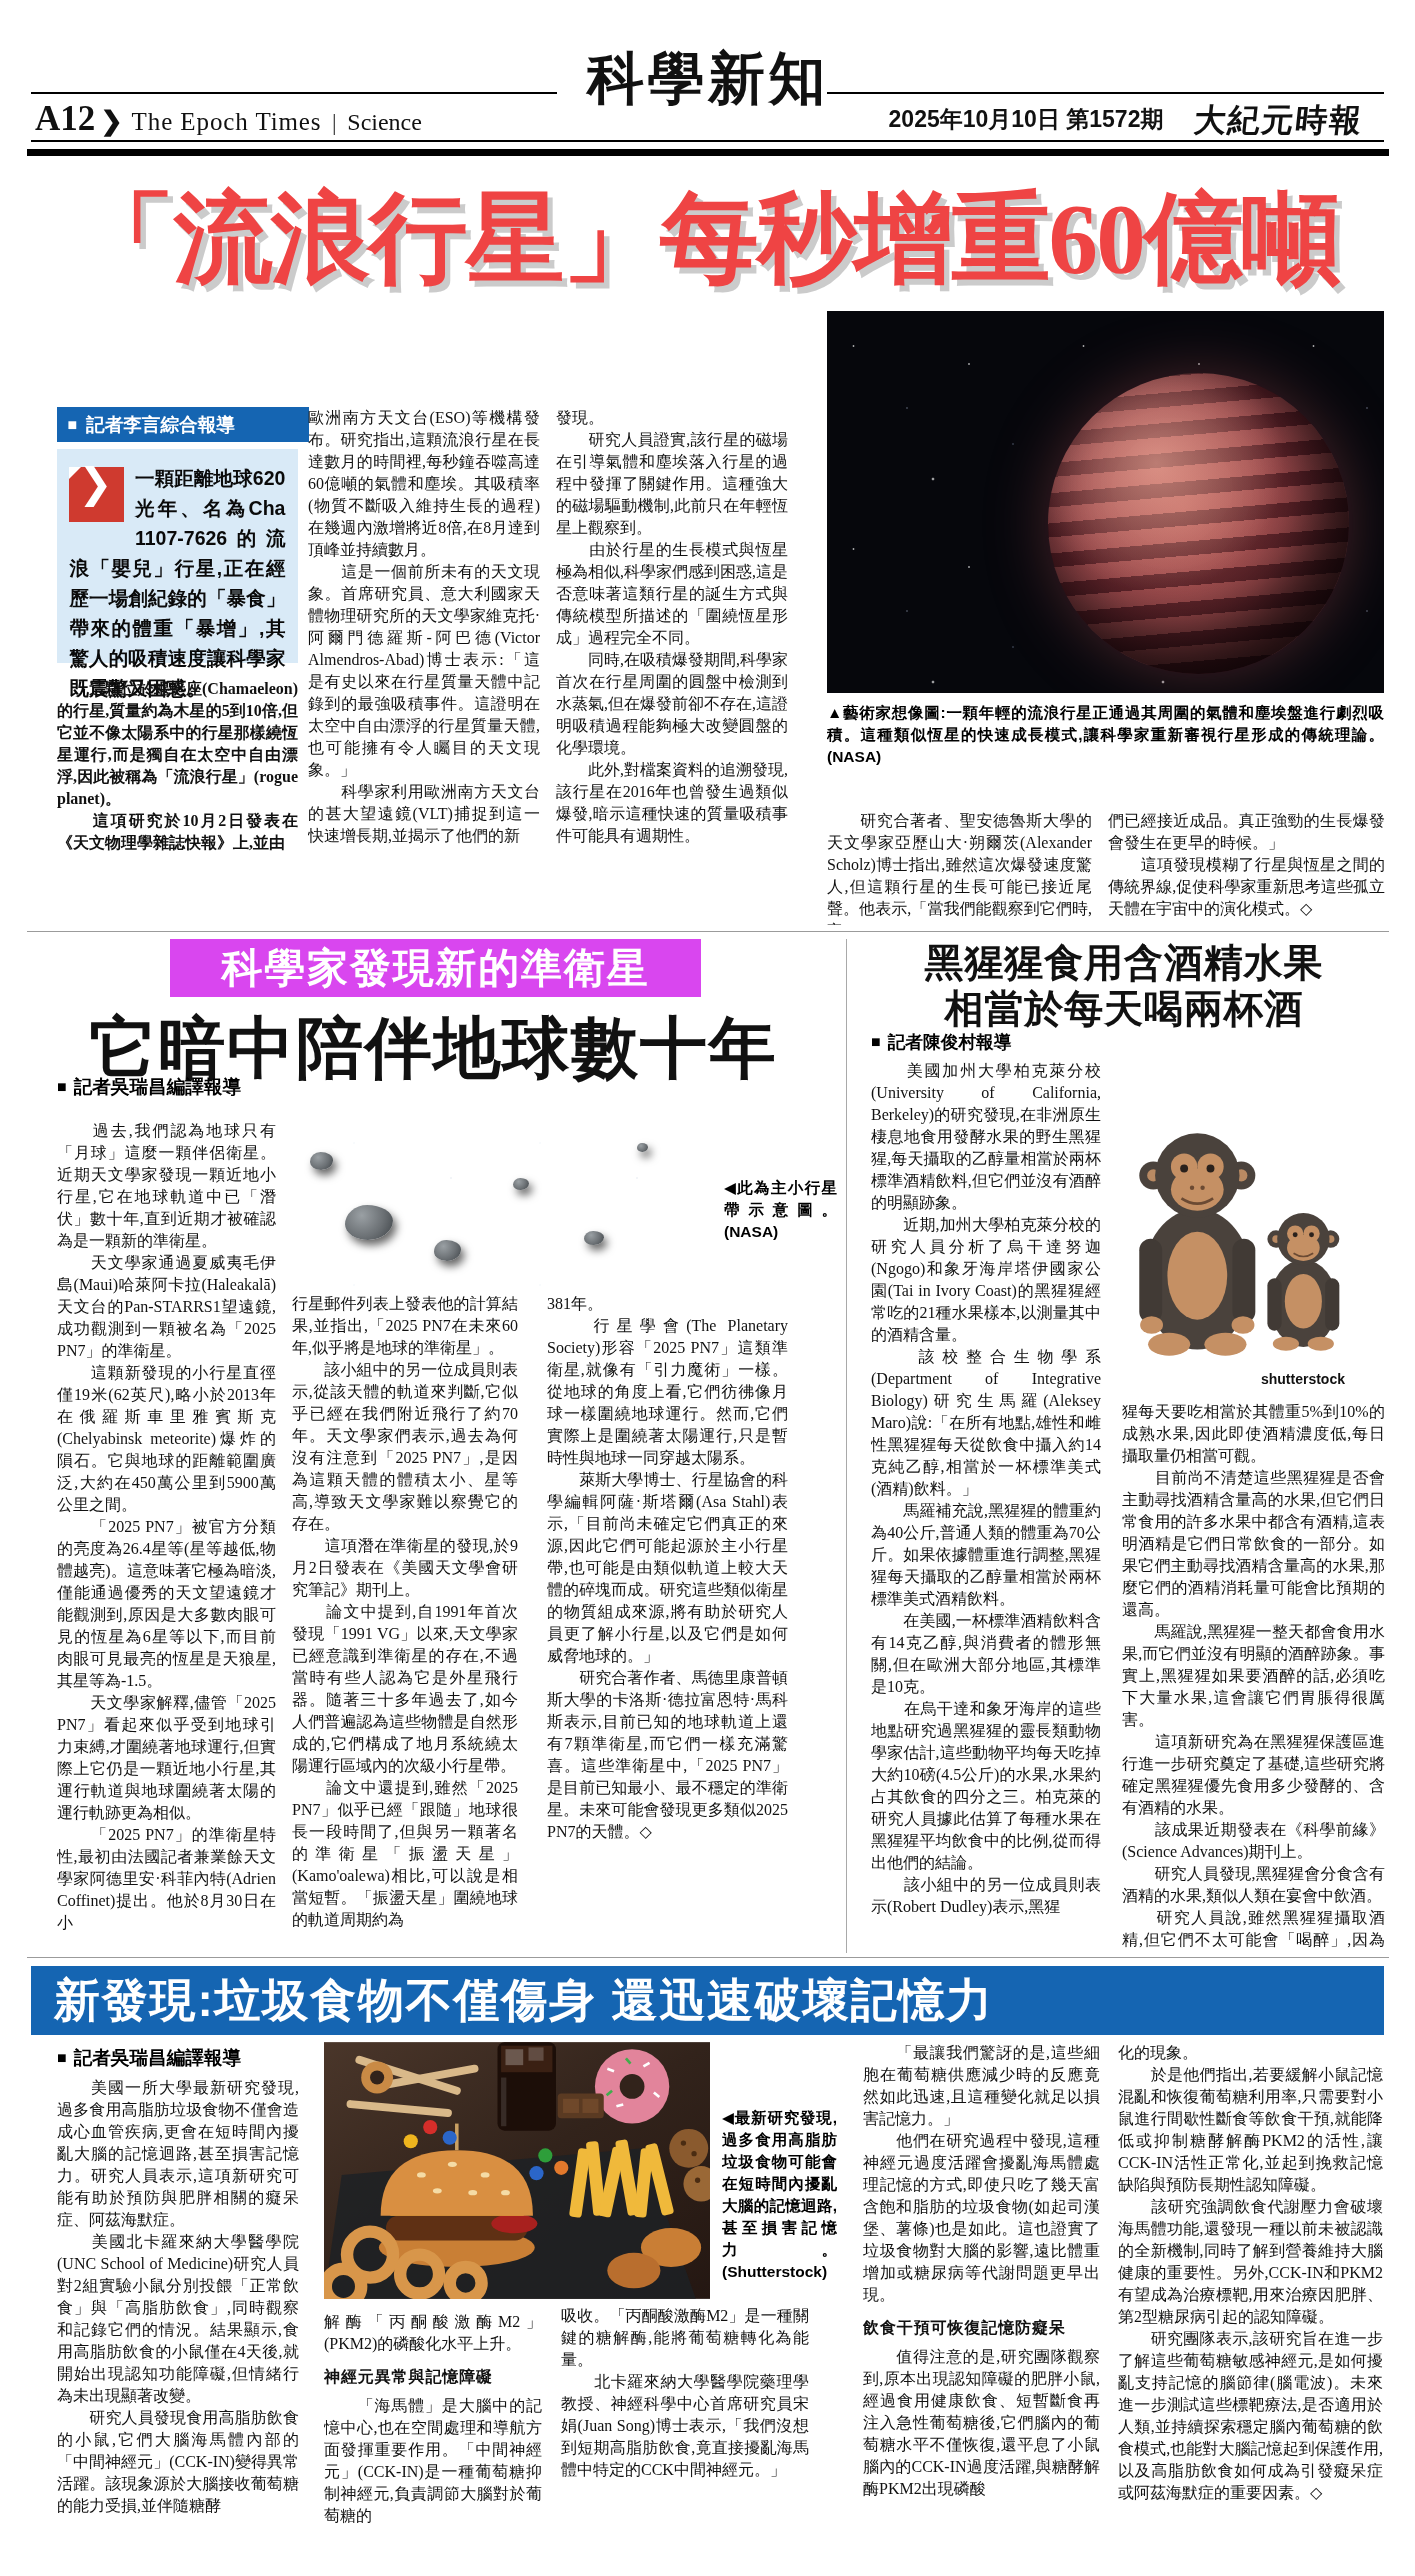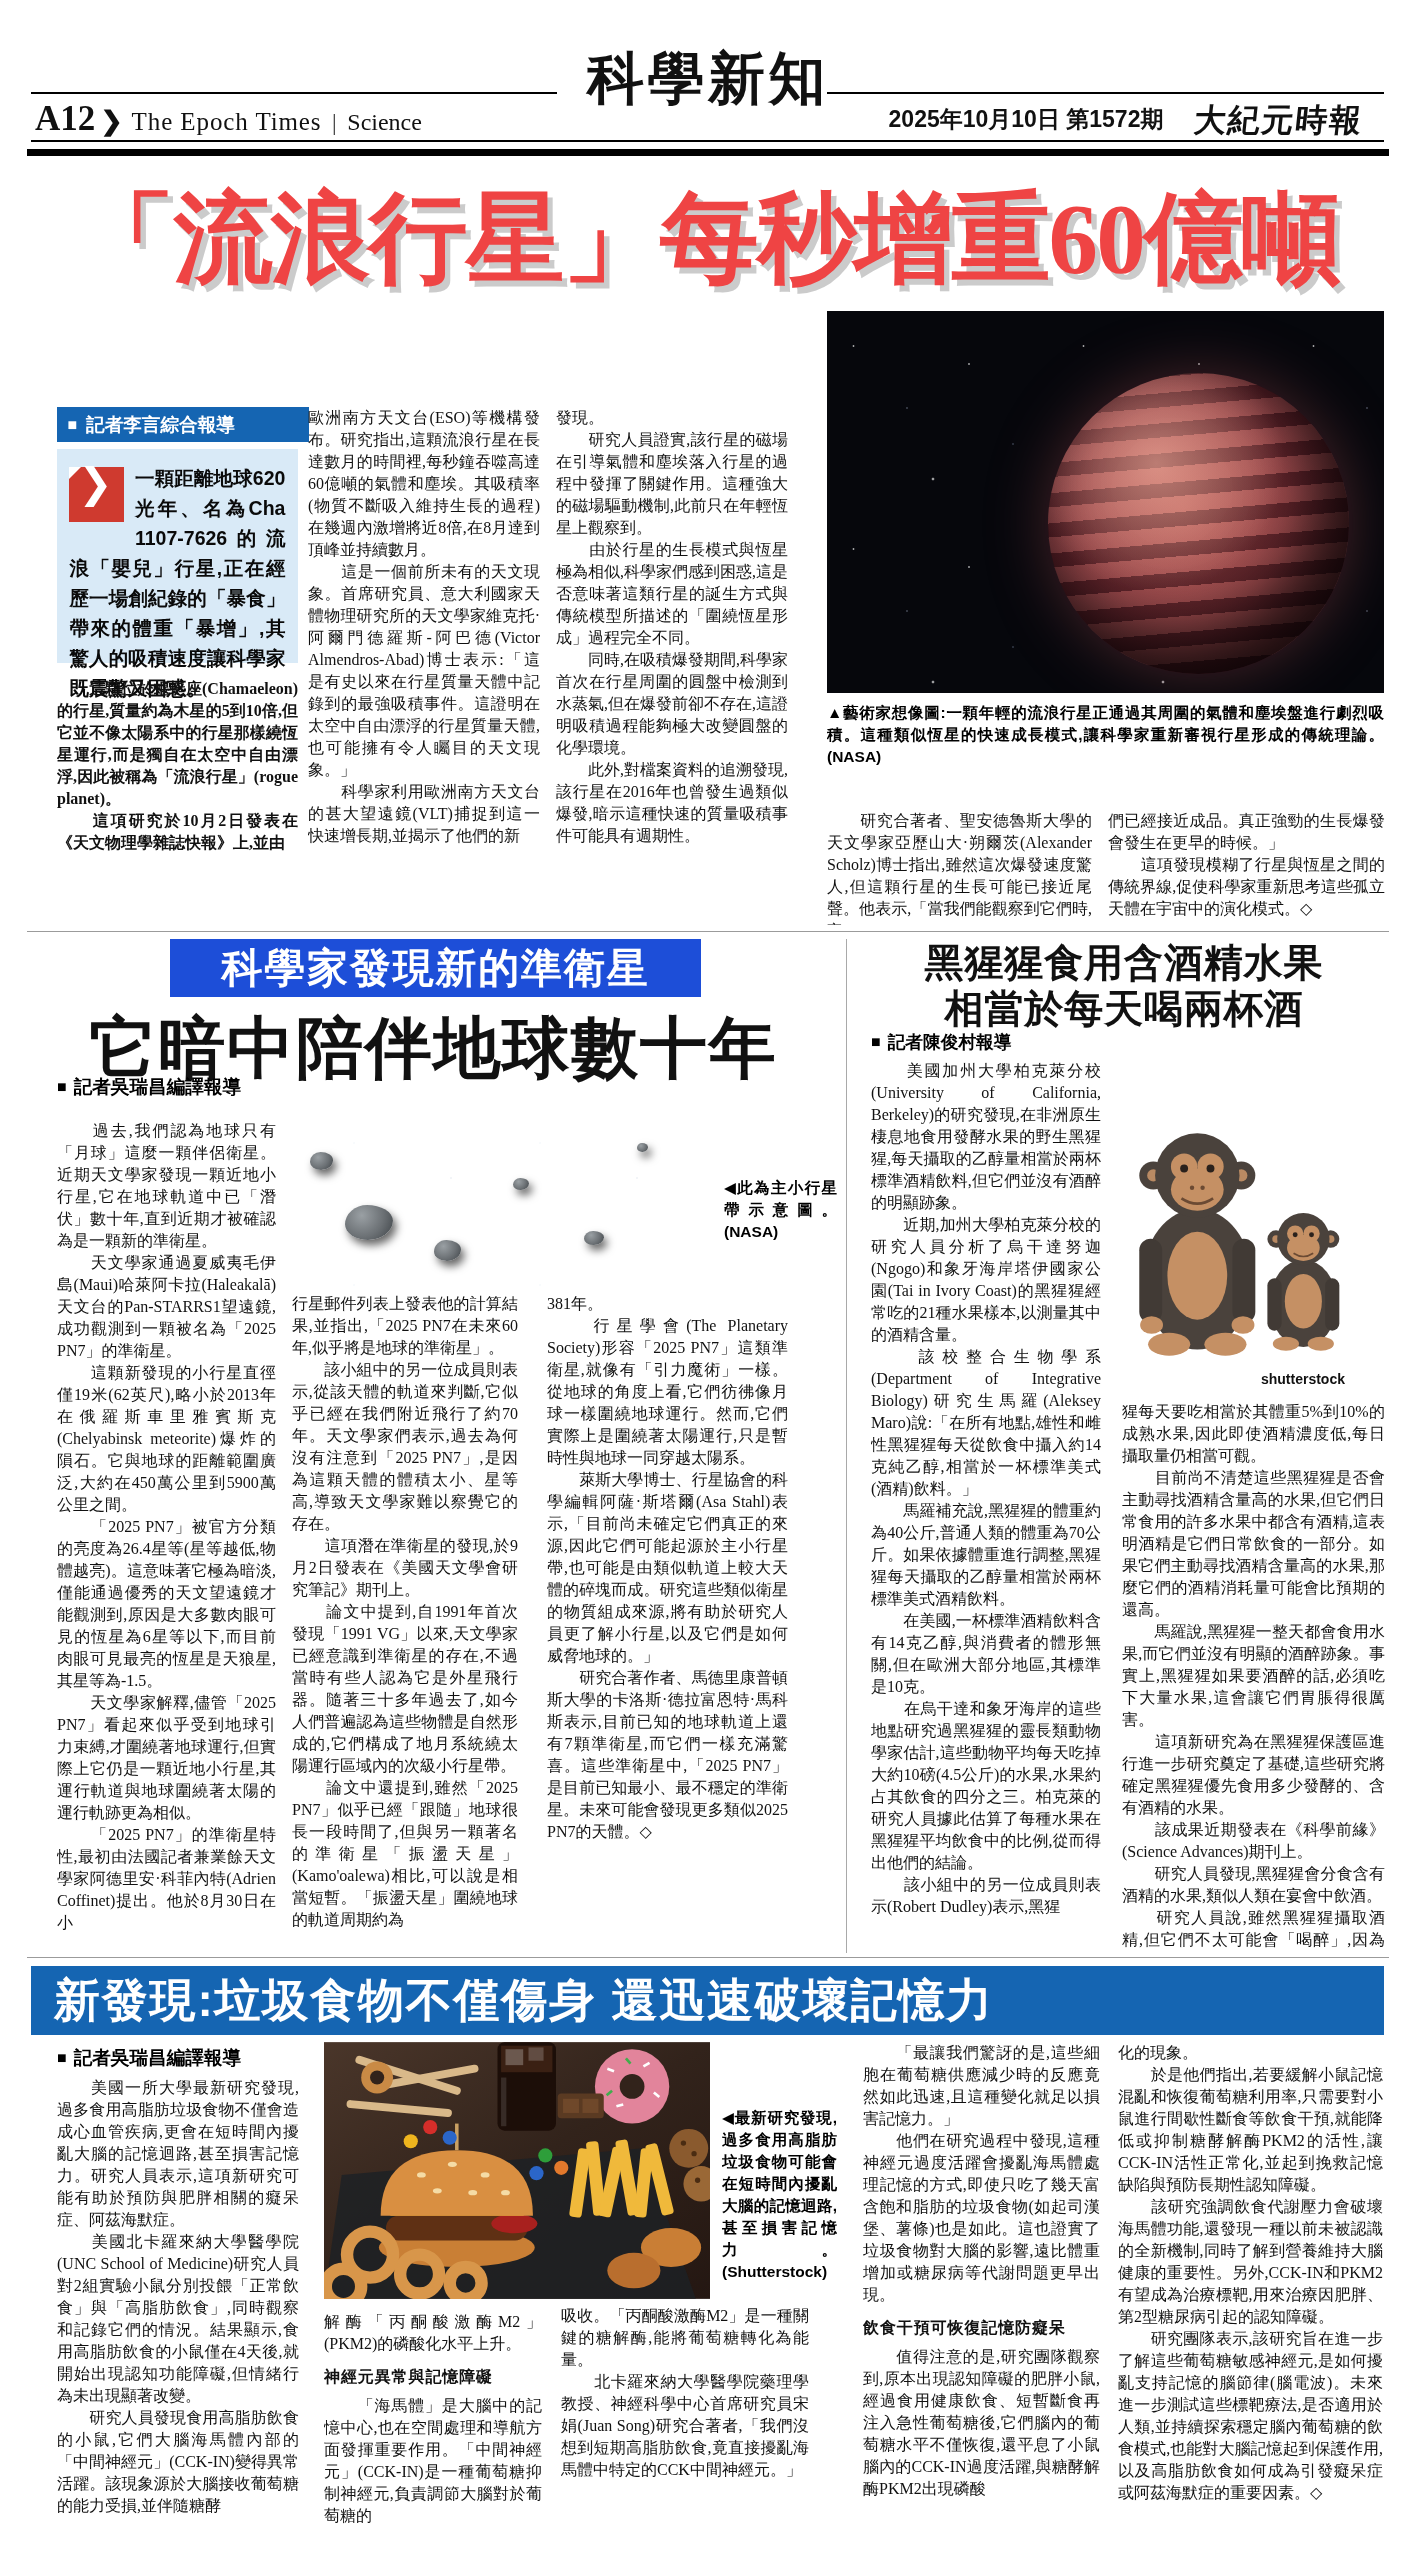--- a/index.html
+++ b/index.html
@@ -17,21 +17,21 @@
   .hdr-section{font-size:24px;}
   .hdr-title{font-size:57px;font-weight:bold;text-align:center;letter-spacing:3.5px;}
   .hdr-date{font-size:23px;font-weight:bold;}
   .masthead{font-size:32px;font-weight:bold;transform:skewX(-6deg);letter-spacing:1.8px;}
   .chev{font-size:26.5px;font-weight:bold;padding:0 8.8px 0 5.3px;}
   
   .main-headline{width:1415px;text-align:center;font-size:99px;font-weight:bold;color:#ef4444;
                  letter-spacing:-1.8px;text-shadow:5.3px 6.2px 0 rgba(160,160,160,.55);white-space:nowrap;}
   .banner1{background:linear-gradient(90deg,#ffffff 0%,#4а82c2 0%,#ffffff 1%,#3f7fc0 14%,#1a63b0 32%,#1a63b0 68%,#3f7fc0 86%,#ffffff 100%);
            color:#fff;font-weight:bold;font-size:53px;text-align:center;letter-spacing:10.6px;line-height:85px;}
-  .kicker{background:#1d4ed8;color:#fff;font-weight:bold;font-size:41px;text-align:center;line-height:58px;letter-spacing:1.8px;}
+  .kicker{background:#d946ef;color:#fff;font-weight:bold;font-size:41px;text-align:center;line-height:58px;letter-spacing:1.8px;}
   .headline2{font-size:67px;font-weight:bold;text-align:center;letter-spacing:1.8px;white-space:nowrap;}
   .headline3{font-size:39px;font-weight:bold;text-align:center;letter-spacing:0.9px;white-space:nowrap;}
   .banner4{background:#1565b2;color:#fff;font-weight:bold;font-size:46px;line-height:69px;padding-left:23px;letter-spacing:1.8px;white-space:nowrap;overflow:hidden;}
   
   .byline-bar{background:#1565b2;color:#fff;display:flex;align-items:center;gap:8.8px;padding-left:10.6px;
               font-weight:bold;font-size:18.6px;}
   .byline{display:flex;align-items:center;gap:7px;font-weight:bold;font-size:18.6px;color:#000;}
   .bullet{font-size:16px;line-height:1;}
   
   .intro-box{background:#d9eaf7;padding:14px 12.4px 10.6px 12.4px;font-weight:bold;font-size:19.5px;line-height:30px;
@@ -384,21 +384,21 @@
     <div>
         <p>解酶「丙酮酸激酶M2」(PKM2)的磷酸化水平上升。</p>
       </div>
     <p class="subhead">神經元異常與記憶障礙</p>
     <div>
         <p>　　「海馬體」是大腦中的記憶中心,也在空間處理和導航方面發揮重要作用。「中間神經元」(CCK-IN)是一種葡萄糖抑制神經元,負責調節大腦對於葡萄糖的</p>
       </div>
   </div>
   <div class="col" style="left:561px;top:2305px;width:248px;height:267px;">
       <p>吸收。「丙酮酸激酶M2」是一種關鍵的糖解酶,能將葡萄糖轉化為能量。</p>
-      <p>　　北卡羅來納大學醫學院藥理學教授、神經科學中心首席研究員宋娟(Juan Song)研究合著者,「我們沒想到短期高脂肪飲食,竟直接擾亂海馬體中特定的CCK中間神經元。」</p>
+      <p>　　北卡羅來納大學醫學院藥理學教授、神經科學中心首席研究員宋娟(Juan Song)博士表示,「我們沒想到短期高脂肪飲食,竟直接擾亂海馬體中特定的CCK中間神經元。」</p>
     </div>
 
   <div class="col" style="left:863px;top:2042px;width:237px;height:531px;">
     <div>
         <p>　　「最讓我們驚訝的是,這些細胞在葡萄糖供應減少時的反應竟然如此迅速,且這種變化就足以損害記憶力。」</p>
         <p>　　他們在研究過程中發現,這種神經元過度活躍會擾亂海馬體處理記憶的方式,即使只吃了幾天富含飽和脂肪的垃圾食物(如起司漢堡、薯條)也是如此。這也證實了垃圾食物對大腦的影響,遠比體重增加或糖尿病等代謝問題更早出現。</p>
       </div>
     <p class="subhead">飲食干預可恢復記憶防癡呆</p>
     <div>
         <p>　　值得注意的是,研究團隊觀察到,原本出現認知障礙的肥胖小鼠,經過食用健康飲食、短暫斷食再注入急性葡萄糖後,它們腦內的葡萄糖水平不僅恢復,還平息了小鼠腦內的CCK-IN過度活躍,與糖酵解酶PKM2出現磷酸</p>

